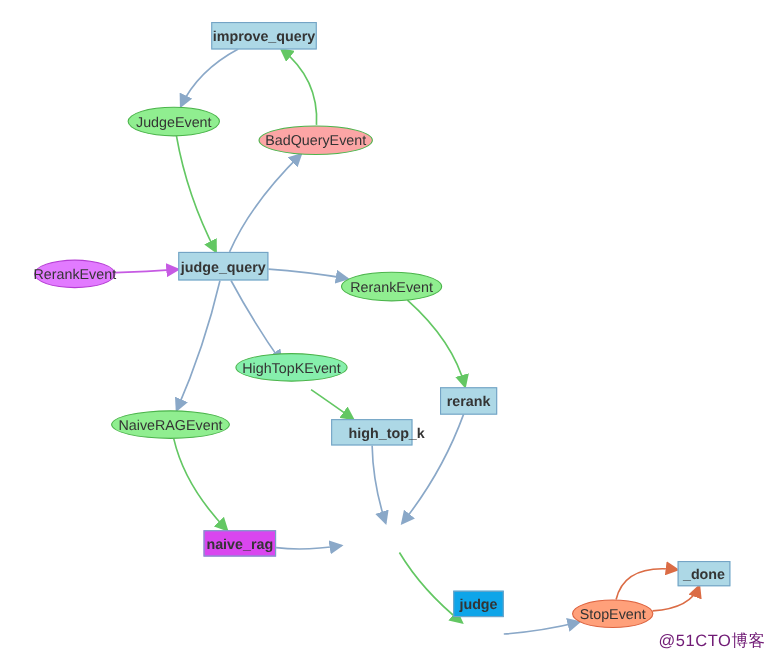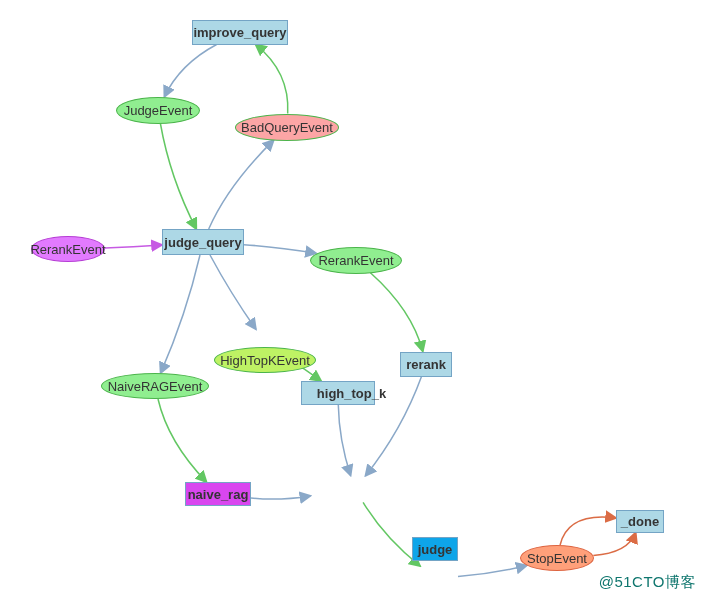--- a/index.html
+++ b/index.html
@@ -61,23 +61,23 @@
         <path d="M 593.3 555.4 Q 628 553 635.7 532.5" fill="none" stroke="#DB6C45" stroke-width="1.5" marker-end="url(#arrow-orange)"></path>
       </g>
   </svg>
   <div id="node-layer">
       <div class="node box" style="left: 192px; top: 19.5px; width: 96px; height: 25px; background: rgb(173, 216, 230); border: 1.5px solid rgb(116, 164, 197);">improve_query</div>
       <div class="node ellipse" style="left: 116px; top: 96.5px; width: 84px; height: 27px; background: rgb(144, 238, 144); border: 1.5px solid rgb(75, 180, 75);">JudgeEvent</div>
       <div class="node ellipse" style="left: 235px; top: 113.5px; width: 104px; height: 27px; background: #fca5a5; border: 1.5px solid rgb(75, 180, 75);">BadQueryEvent</div>
       <div class="node ellipse" style="left: 31px; top: 236px; width: 74px; height: 26px; background: rgb(226, 122, 255); border: 1.5px solid rgb(181, 61, 212);">RerankEvent</div>
       <div class="node box" style="left: 162px; top: 229px; width: 82px; height: 26px; background: rgb(173, 216, 230); border: 1.5px solid rgb(116, 164, 197);">judge_query</div>
       <div class="node ellipse" style="left: 310px; top: 246.5px; width: 92px; height: 27px; background: rgb(144, 238, 144); border: 1.5px solid rgb(75, 180, 75);">RerankEvent</div>
-      <div class="node ellipse" style="left: 214px; top: 347px; width: 102px; height: 26px; background: #bef264; border: 1.5px solid rgb(75, 180, 75); text-align: center;">HighTopKEvent</div>
+      <div class="node ellipse" style="left: 214px; top: 321px; width: 102px; height: 26px; background: #86efac; border: 1.5px solid rgb(75, 180, 75); text-align: center;">HighTopKEvent</div>
       <div class="node box" style="left: 400px; top: 351.5px; width: 52px; height: 25px; background: rgb(173, 216, 230); border: 1.5px solid rgb(116, 164, 197);">rerank</div>
       <div class="node ellipse" style="left: 101px; top: 373px; width: 108px; height: 26px; background: rgb(144, 238, 144); border: 1.5px solid rgb(75, 180, 75);">NaiveRAGEvent</div>
       <div class="node box" style="left: 301px; top: 381px; width: 74px; height: 24px; background: rgb(173, 216, 230); border: 1.5px solid rgb(116, 164, 197); padding-left: 27px;">high_top_k</div>
       <div class="node box" style="left: 185px; top: 482px; width: 66px; height: 24px; background: #d946ef; border: 1.5px solid rgb(116, 164, 197);">naive_rag</div>
       <div class="node box" style="left: 412px; top: 537px; width: 46px; height: 24px; background: #0ea5e9; border: 1.5px solid rgb(116, 164, 197);">judge</div>
       <div class="node ellipse" style="left: 520px; top: 545px; width: 74px; height: 26px; background: rgb(255, 160, 122); border: 1.5px solid rgb(221, 100, 64);">StopEvent</div>
       <div class="node box" style="left: 616px; top: 509.5px; width: 48px; height: 23px; background: rgb(173, 216, 230); border: 1.5px solid rgb(116, 164, 197);">_done</div>
     </div>
-  <div id="watermark" style="color: #0f766e; text-align: right;">@51CTO博客</div>
+  <div id="watermark" style="color: #701a75; text-align: right;">@51CTO博客</div>
 </div>
 
 </body></html>

